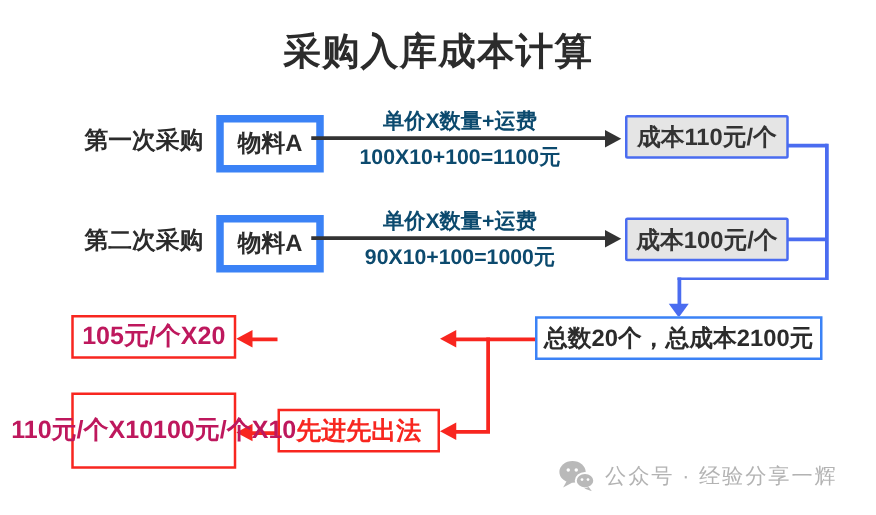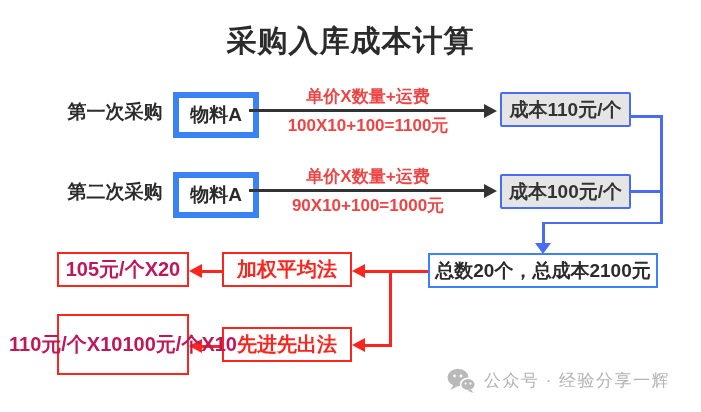--- a/index.html
+++ b/index.html
@@ -6,21 +6,21 @@
   #canvas{
     position:relative;width:701px;height:412px;background:#ffffff;overflow:hidden;
     font-family:"Liberation Sans","DejaVu Sans",sans-serif;color:#333;
   }
   .abs{position:absolute;}
   .ctr{display:flex;align-items:center;justify-content:center;text-align:center;}
   
   .title{left:0;top:21px;width:701px;font-size:30px;font-weight:bold;color:#2b2b2b;letter-spacing:1px;}
   
   .rowlabel{font-size:19px;font-weight:bold;color:#2b2b2b;}
-  .formula{font-size:17px;font-weight:bold;color:#ef4444;white-space:nowrap;}
+  .formula{font-size:17px;font-weight:bold;color:#0c4a6e;white-space:nowrap;}
   
   .box-black{border:6px solid #3b82f6;background:#fff;}
   .box-blue{border:2.5px solid #4a6cf0;background:#e5e5e5;border-radius:2px;}
   .box-red{border:2.5px solid #f8261f;background:#fff;}
   .mat-text{font-size:19px;font-weight:bold;color:#2b2b2b;}
   .cost-text{font-size:19px;font-weight:bold;color:#333;}
   .total-text{font-size:19px;font-weight:bold;color:#2b2b2b;white-space:nowrap;}
   .method-text{font-size:20px;font-weight:bold;color:#f8261f;}
   .result-text{font-size:20px;font-weight:bold;color:#be185d;line-height:27px;white-space:nowrap;}
   
@@ -81,23 +81,20 @@
   <div class="abs ln-red" style="left:363px;top:269.5px;width:65px;height:3px;"></div>
   <div class="abs arr arr-left-red" style="left:352px;top:264px;"></div>
   <div class="abs ln-red" style="left:389px;top:269.5px;width:3px;height:76px;"></div>
   <div class="abs ln-red" style="left:363px;top:343.5px;width:29px;height:3px;"></div>
   <div class="abs arr arr-left-red" style="left:352px;top:338px;"></div>
   <div class="abs ln-red" style="left:200px;top:269.5px;width:22px;height:3px;"></div>
   <div class="abs arr arr-left-red" style="left:189px;top:264px;"></div>
   <div class="abs ln-red" style="left:200px;top:344.5px;width:22px;height:3px;"></div>
   <div class="abs arr arr-left-red" style="left:189px;top:339px;"></div>
 
-  <div class="abs ctr box-red" style="left:222px;top:252px;width:126px;height:31px;">
-    <span class="method-text">加权平均法</span>
-  </div>
   <div class="abs ctr box-red" style="left:222px;top:327px;width:126px;height:31px;">
     <span class="method-text">先进先出法</span>
   </div>
 
   <div class="abs ctr box-red" style="left:57px;top:252px;width:128px;height:31px;">
     <span class="result-text">105元/个X20</span>
   </div>
   <div class="abs ctr box-red" style="left:57px;top:314px;width:128px;height:57px;flex-direction:row;">
     <span class="result-text">110元/个X10</span>
     <span class="result-text">100元/个X10</span>

